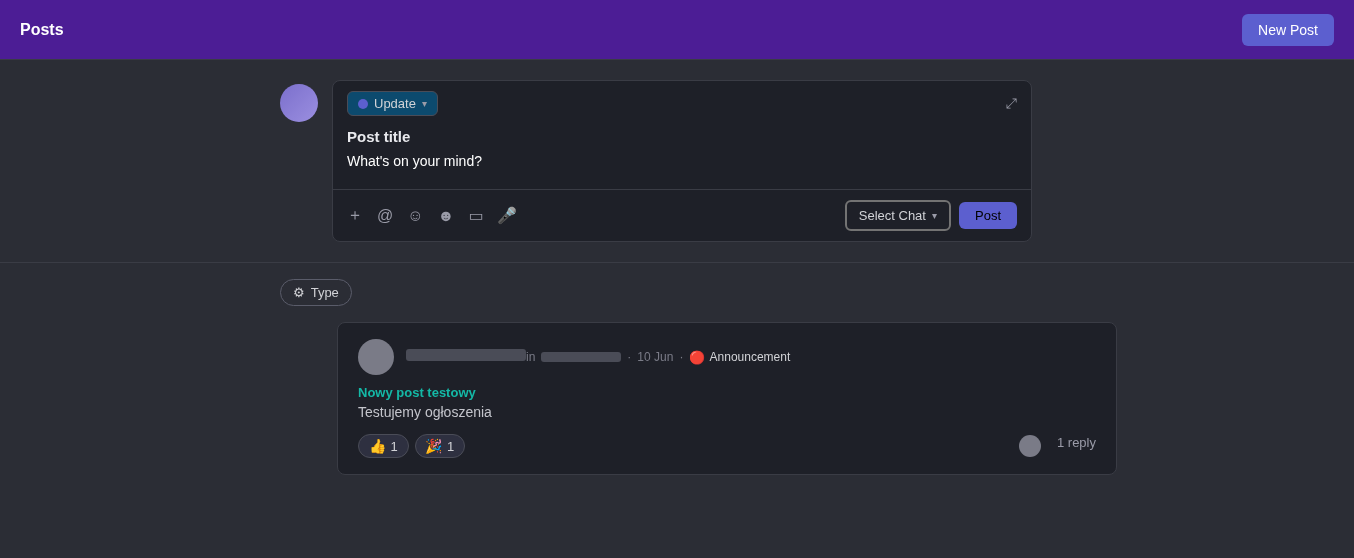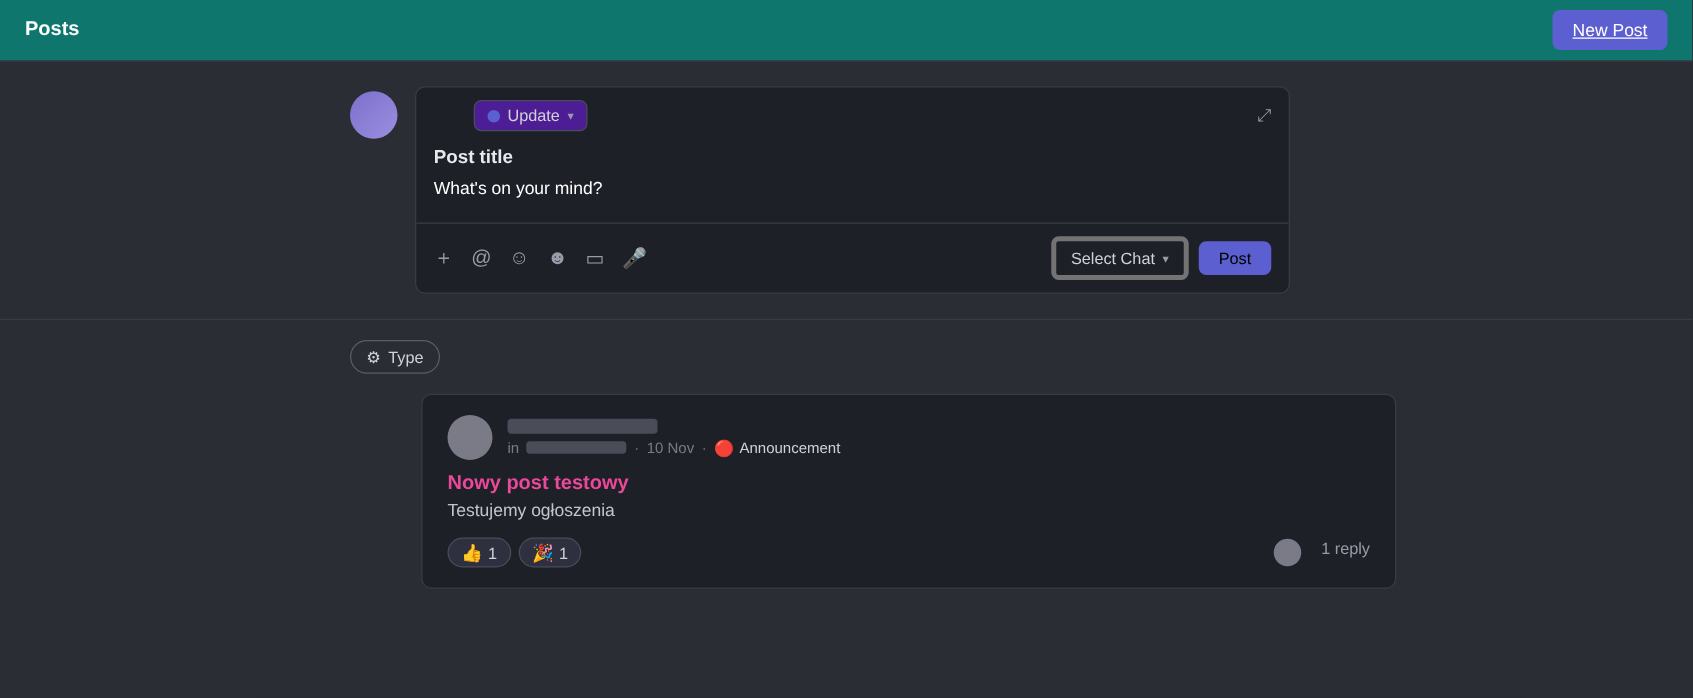--- a/index.html
+++ b/index.html
@@ -12,39 +12,38 @@
       width: 1354px;
       overflow: hidden;
     }
 
     
     .header {
       display: flex;
       align-items: center;
       justify-content: space-between;
       padding: 0 20px;
-      height: 49px;
-      background-color: #0f766e;
+      height: 60px;
+      background-color: #4c1d95;
       border-bottom: 1px solid #3a3c45;
     }
     .header-title {
       color: #ffffff;
       font-size: 16px;
       font-weight: 600;
     }
     .new-post-button {
       background-color: #5c5fcf;
       color: #ffffff;
       border: none;
       border-radius: 6px;
       padding: 8px 16px;
       font-size: 14px;
       font-weight: 500;
       cursor: pointer;
-      text-decoration: underline;
     }
 
     
     .main-content {
       padding: 20px 0;
     }
 
     
     .compose-section {
       display: flex;
@@ -75,29 +74,28 @@
     .compose-top {
       display: flex;
       align-items: center;
       justify-content: space-between;
       padding: 10px 14px 4px 14px;
     }
 
     .update-dropdown {
       display: flex;
       align-items: center;
-      background-color: #4c1d95;
+      background-color: #0c4a6e;
       border: 1px solid #4a4c57;
       border-radius: 6px;
       padding: 4px 10px;
       cursor: pointer;
       font-size: 13px;
       color: #d1d2d6;
       gap: 6px;
-      margin-left: 32px;
     }
     .update-dot {
       width: 10px;
       height: 10px;
       border-radius: 50%;
       background-color: #5c5fcf;
       display: inline-block;
     }
     .chevron-icon {
       font-size: 10px;
@@ -148,21 +146,21 @@
       display: flex;
       align-items: center;
       gap: 8px;
     }
 
     .select-chat-btn {
       display: flex;
       align-items: center;
       gap: 6px;
       background-color: transparent;
-      border: 4px solid #737373;
+      border: 2px solid #737373;
       border-radius: 6px;
       padding: 6px 12px;
       color: #d1d2d6;
       font-size: 13px;
       cursor: pointer;
     }
 
     .post-btn {
       background-color: #5c5fcf;
       color: #000000;
@@ -223,21 +221,21 @@
     .post-avatar {
       width: 36px;
       height: 36px;
       border-radius: 50%;
       background-color: #7a7b87;
       flex-shrink: 0;
     }
 
     .post-meta {
       display: flex;
-      flex-direction: column;
+      flex-direction: row;
     }
 
     .post-author-name {
       background-color: #4a4c57;
       height: 12px;
       width: 120px;
       border-radius: 3px;
       margin-bottom: 4px;
     }
 
@@ -264,23 +262,23 @@
       color: #d1d2d6;
       font-size: 12px;
       font-weight: 500;
     }
 
     .announcement-icon {
       font-size: 13px;
     }
 
     .post-title {
-      font-size: 16px;
+      font-size: 13px;
       font-weight: 700;
-      color: #ec4899;
+      color: #14b8a6;
       margin-bottom: 4px;
     }
 
     .post-body {
       font-size: 14px;
       color: #c4c5cc;
       margin-bottom: 14px;
     }
 
     .post-footer {
@@ -394,21 +392,21 @@
   <div class="posts-list">
     <div class="post-card">
       <div class="post-header">
         <div class="post-avatar"></div>
         <div class="post-meta">
           <div class="post-author-name"></div>
           <div class="post-meta-row">
             <span>in</span>
             <span class="post-channel-name"></span>
             <span>·</span>
-            <span>10 Nov</span>
+            <span>10 Jun</span>
             <span>·</span>
             <span class="announcement-badge">
               <span class="announcement-icon">🔴</span>
               <span>Announcement</span>
             </span>
           </div>
         </div>
       </div>
 
       <div class="post-title">Nowy post testowy</div>

